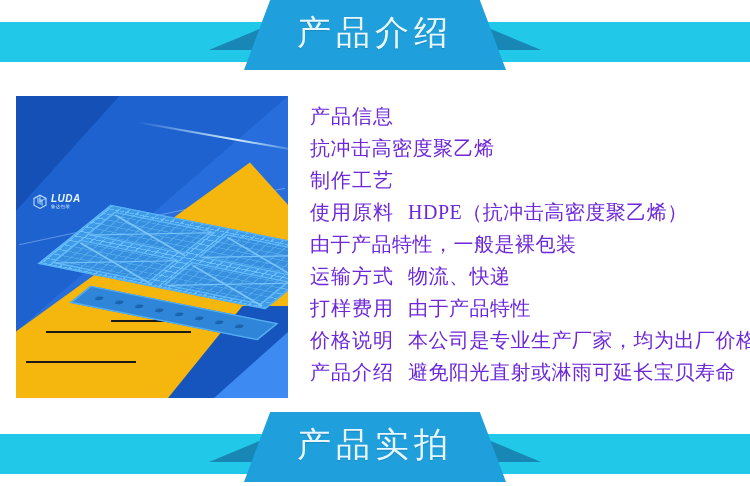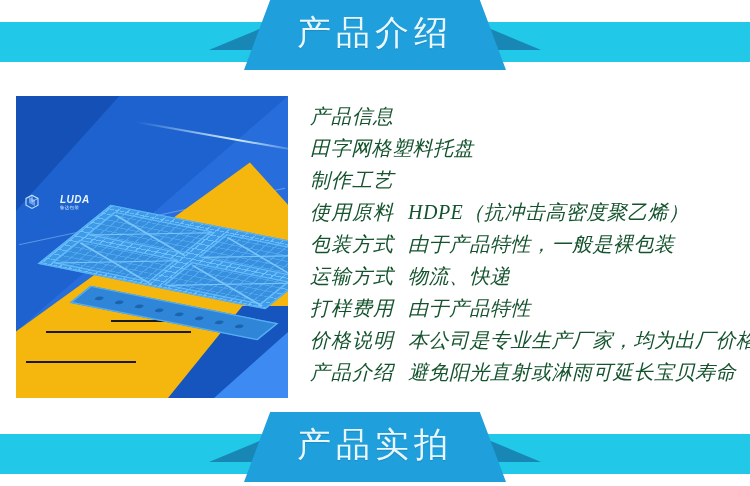--- a/index.html
+++ b/index.html
@@ -119,31 +119,30 @@
     position:absolute;top:12px;width:7px;height:7px;border-radius:50%;
     background:#1c64ad;
   }
 
   
   .specs{
     position:absolute;left:310px;top:100px;width:430px;
   }
   .spec-row{
     display:flex;align-items:flex-end;height:32px;
-    font-size:20px;color:#14532d;line-height:32px;
+    font-size:20px;color:#6d28d9;line-height:32px;
     white-space:nowrap;
-    font-style:italic;
   }
   .spec-label{width:98px;flex:0 0 98px;letter-spacing:1px;}
   .spec-value{flex:1 1 auto;letter-spacing:0.5px;}
   .spec-row.heading .spec-label{letter-spacing:1px;}
 
   
   .logo{
-    position:absolute;left:8px;top:98px;display:flex;align-items:flex-end;gap:20px;
+    position:absolute;left:16px;top:98px;display:flex;align-items:flex-start;gap:3px;
   }
   .logo .cube{width:16px;height:16px;position:relative;opacity:.92;}
   .logo .cube svg{display:block;}
   .logo .txt{display:flex;flex-direction:column;line-height:1;}
   .logo .brand{
     font-family:"Liberation Sans","DejaVu Sans",sans-serif;
     font-size:10px;font-weight:bold;font-style:italic;color:#eaf6ff;letter-spacing:.5px;
   }
   .logo .sub{
     font-family:"Liberation Sans","DejaVu Sans",sans-serif;
@@ -222,34 +221,33 @@
   </div>
 
   <div class="specs">
 
     <div class="spec-row heading">
       <span class="spec-label">产品信息</span>
       <span class="spec-value"></span>
     </div>
 
     <div class="spec-row">
-      <span class="spec-value">田字网格塑料托盘</span>
+      <span class="spec-value">抗冲击高密度聚乙烯</span>
     </div>
 
     <div class="spec-row">
       <span class="spec-label">制作工艺</span>
     </div>
 
     <div class="spec-row">
       <span class="spec-label">使用原料</span>
       <span class="spec-value">HDPE（抗冲击高密度聚乙烯）</span>
     </div>
 
     <div class="spec-row">
-      <span class="spec-label">包装方式</span>
       <span class="spec-value">由于产品特性，一般是裸包装</span>
     </div>
 
     <div class="spec-row">
       <span class="spec-label">运输方式</span>
       <span class="spec-value">物流、快递</span>
     </div>
 
     <div class="spec-row">
       <span class="spec-label">打样费用</span>

